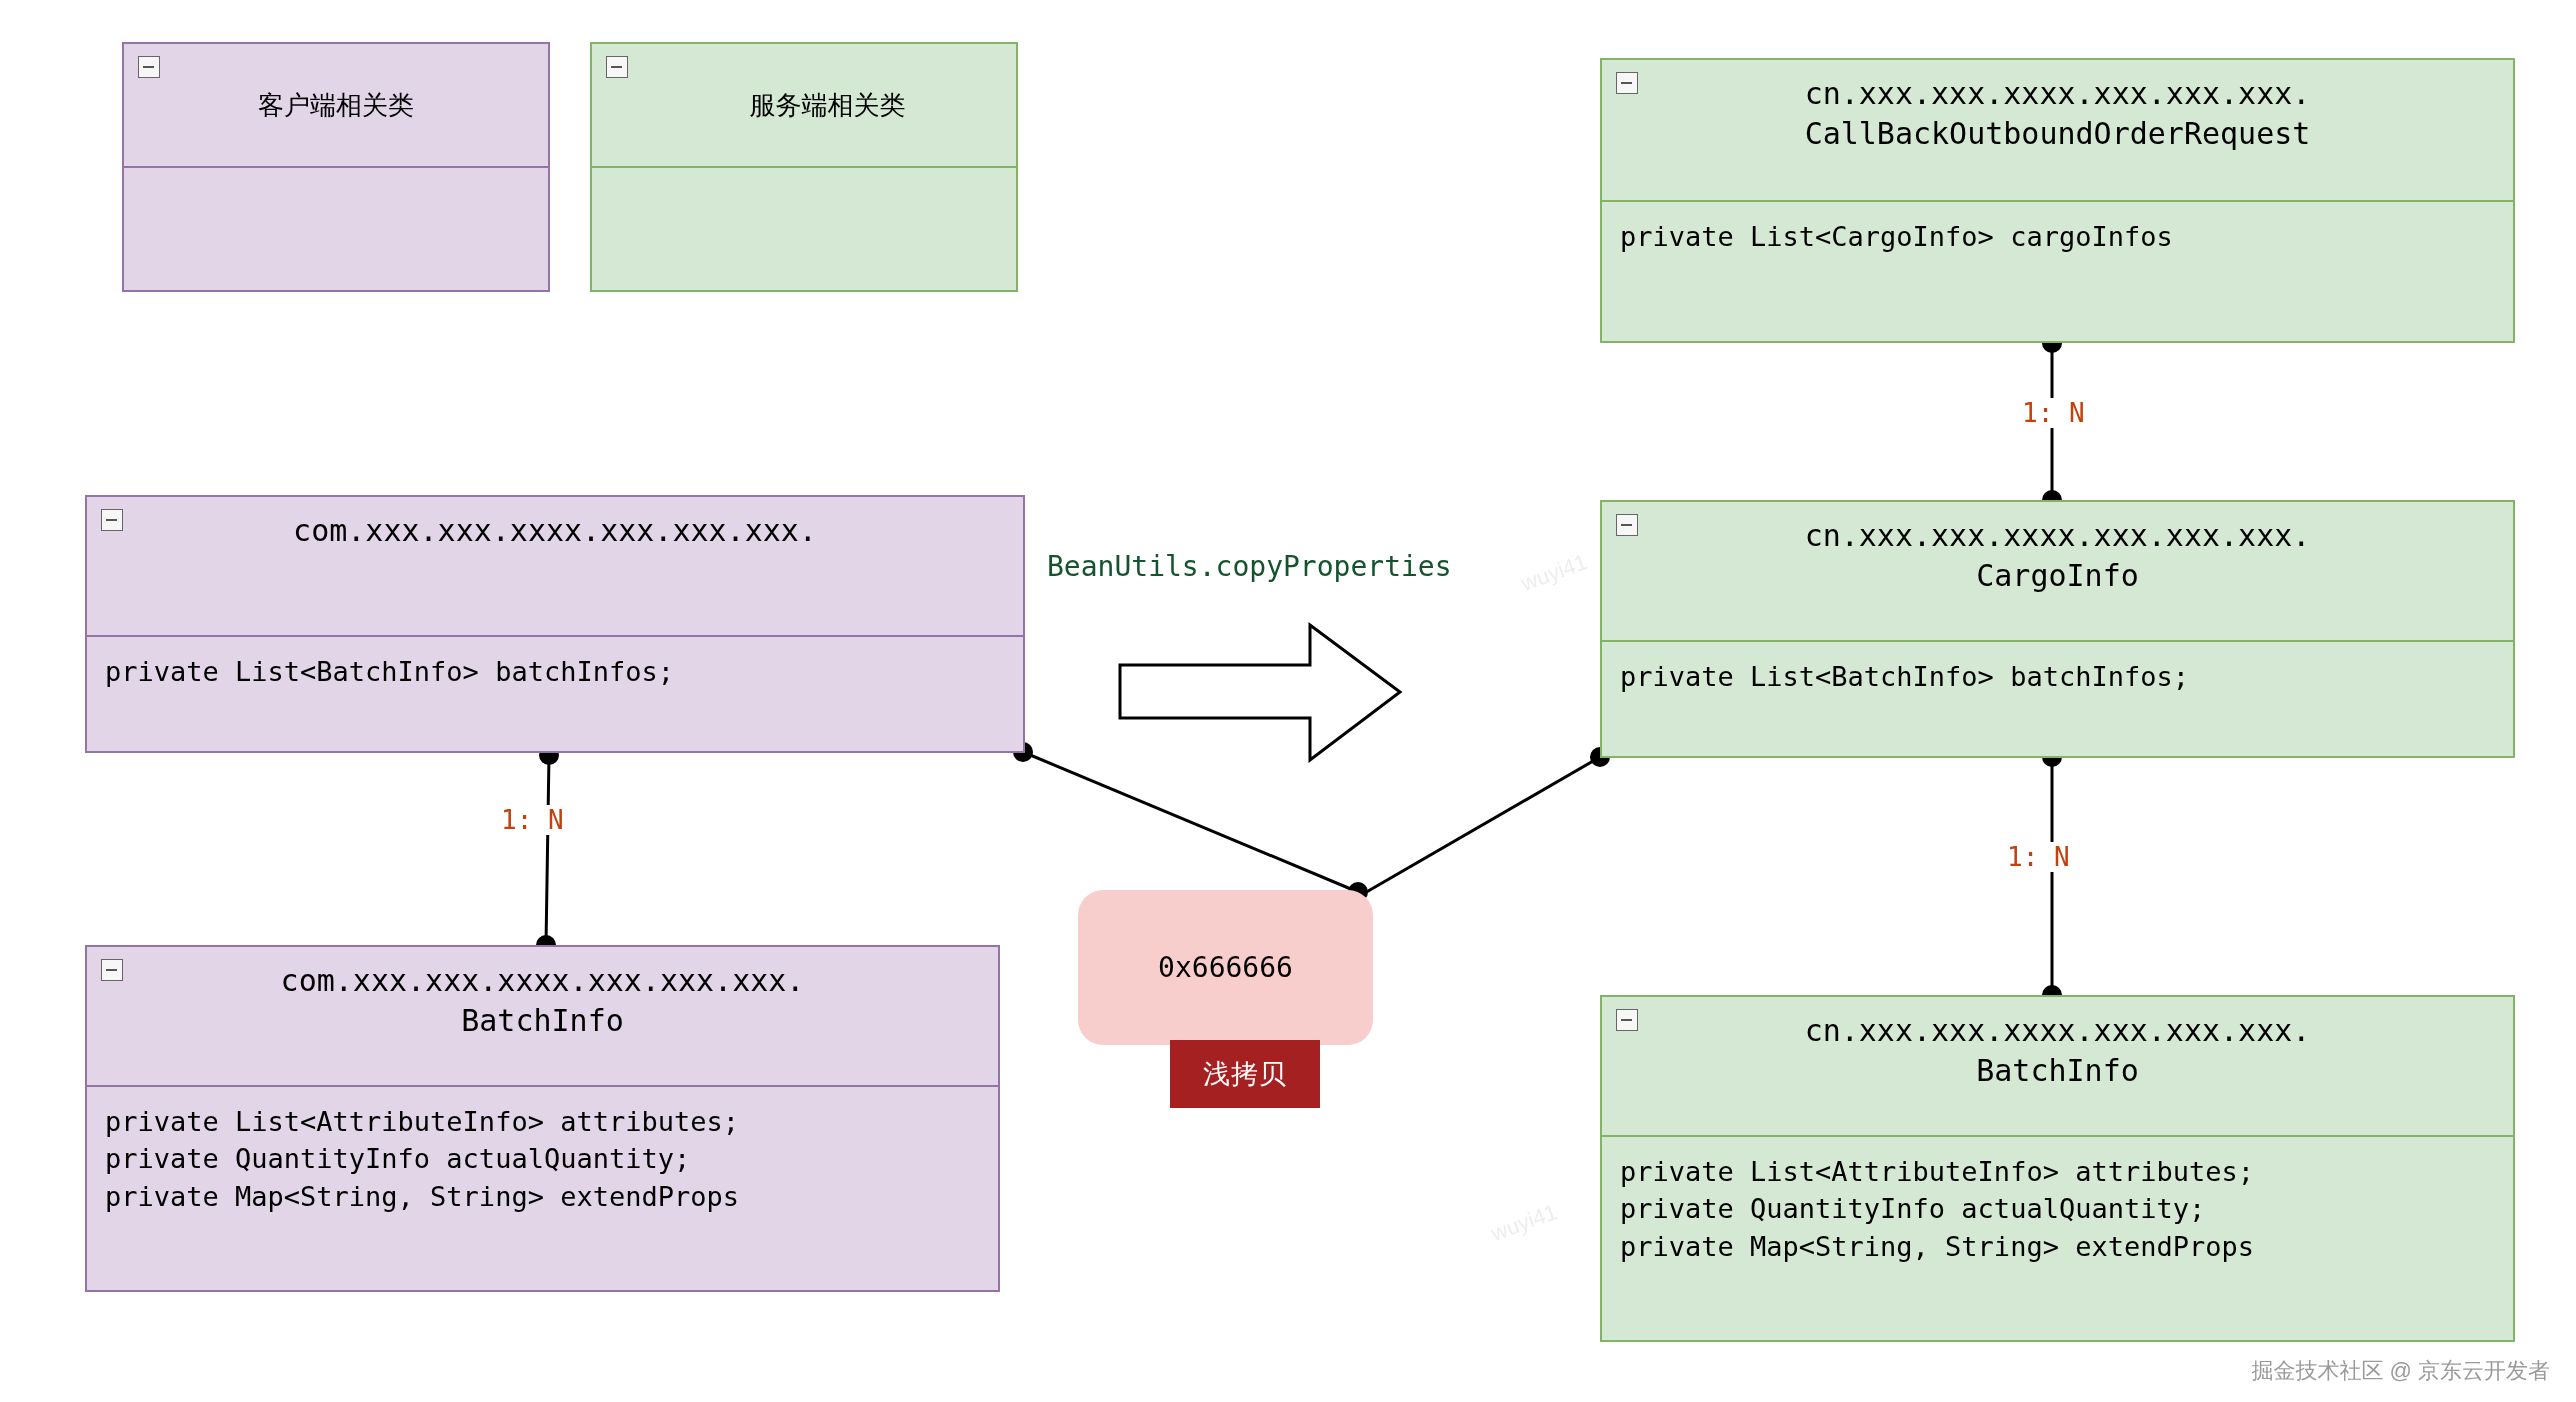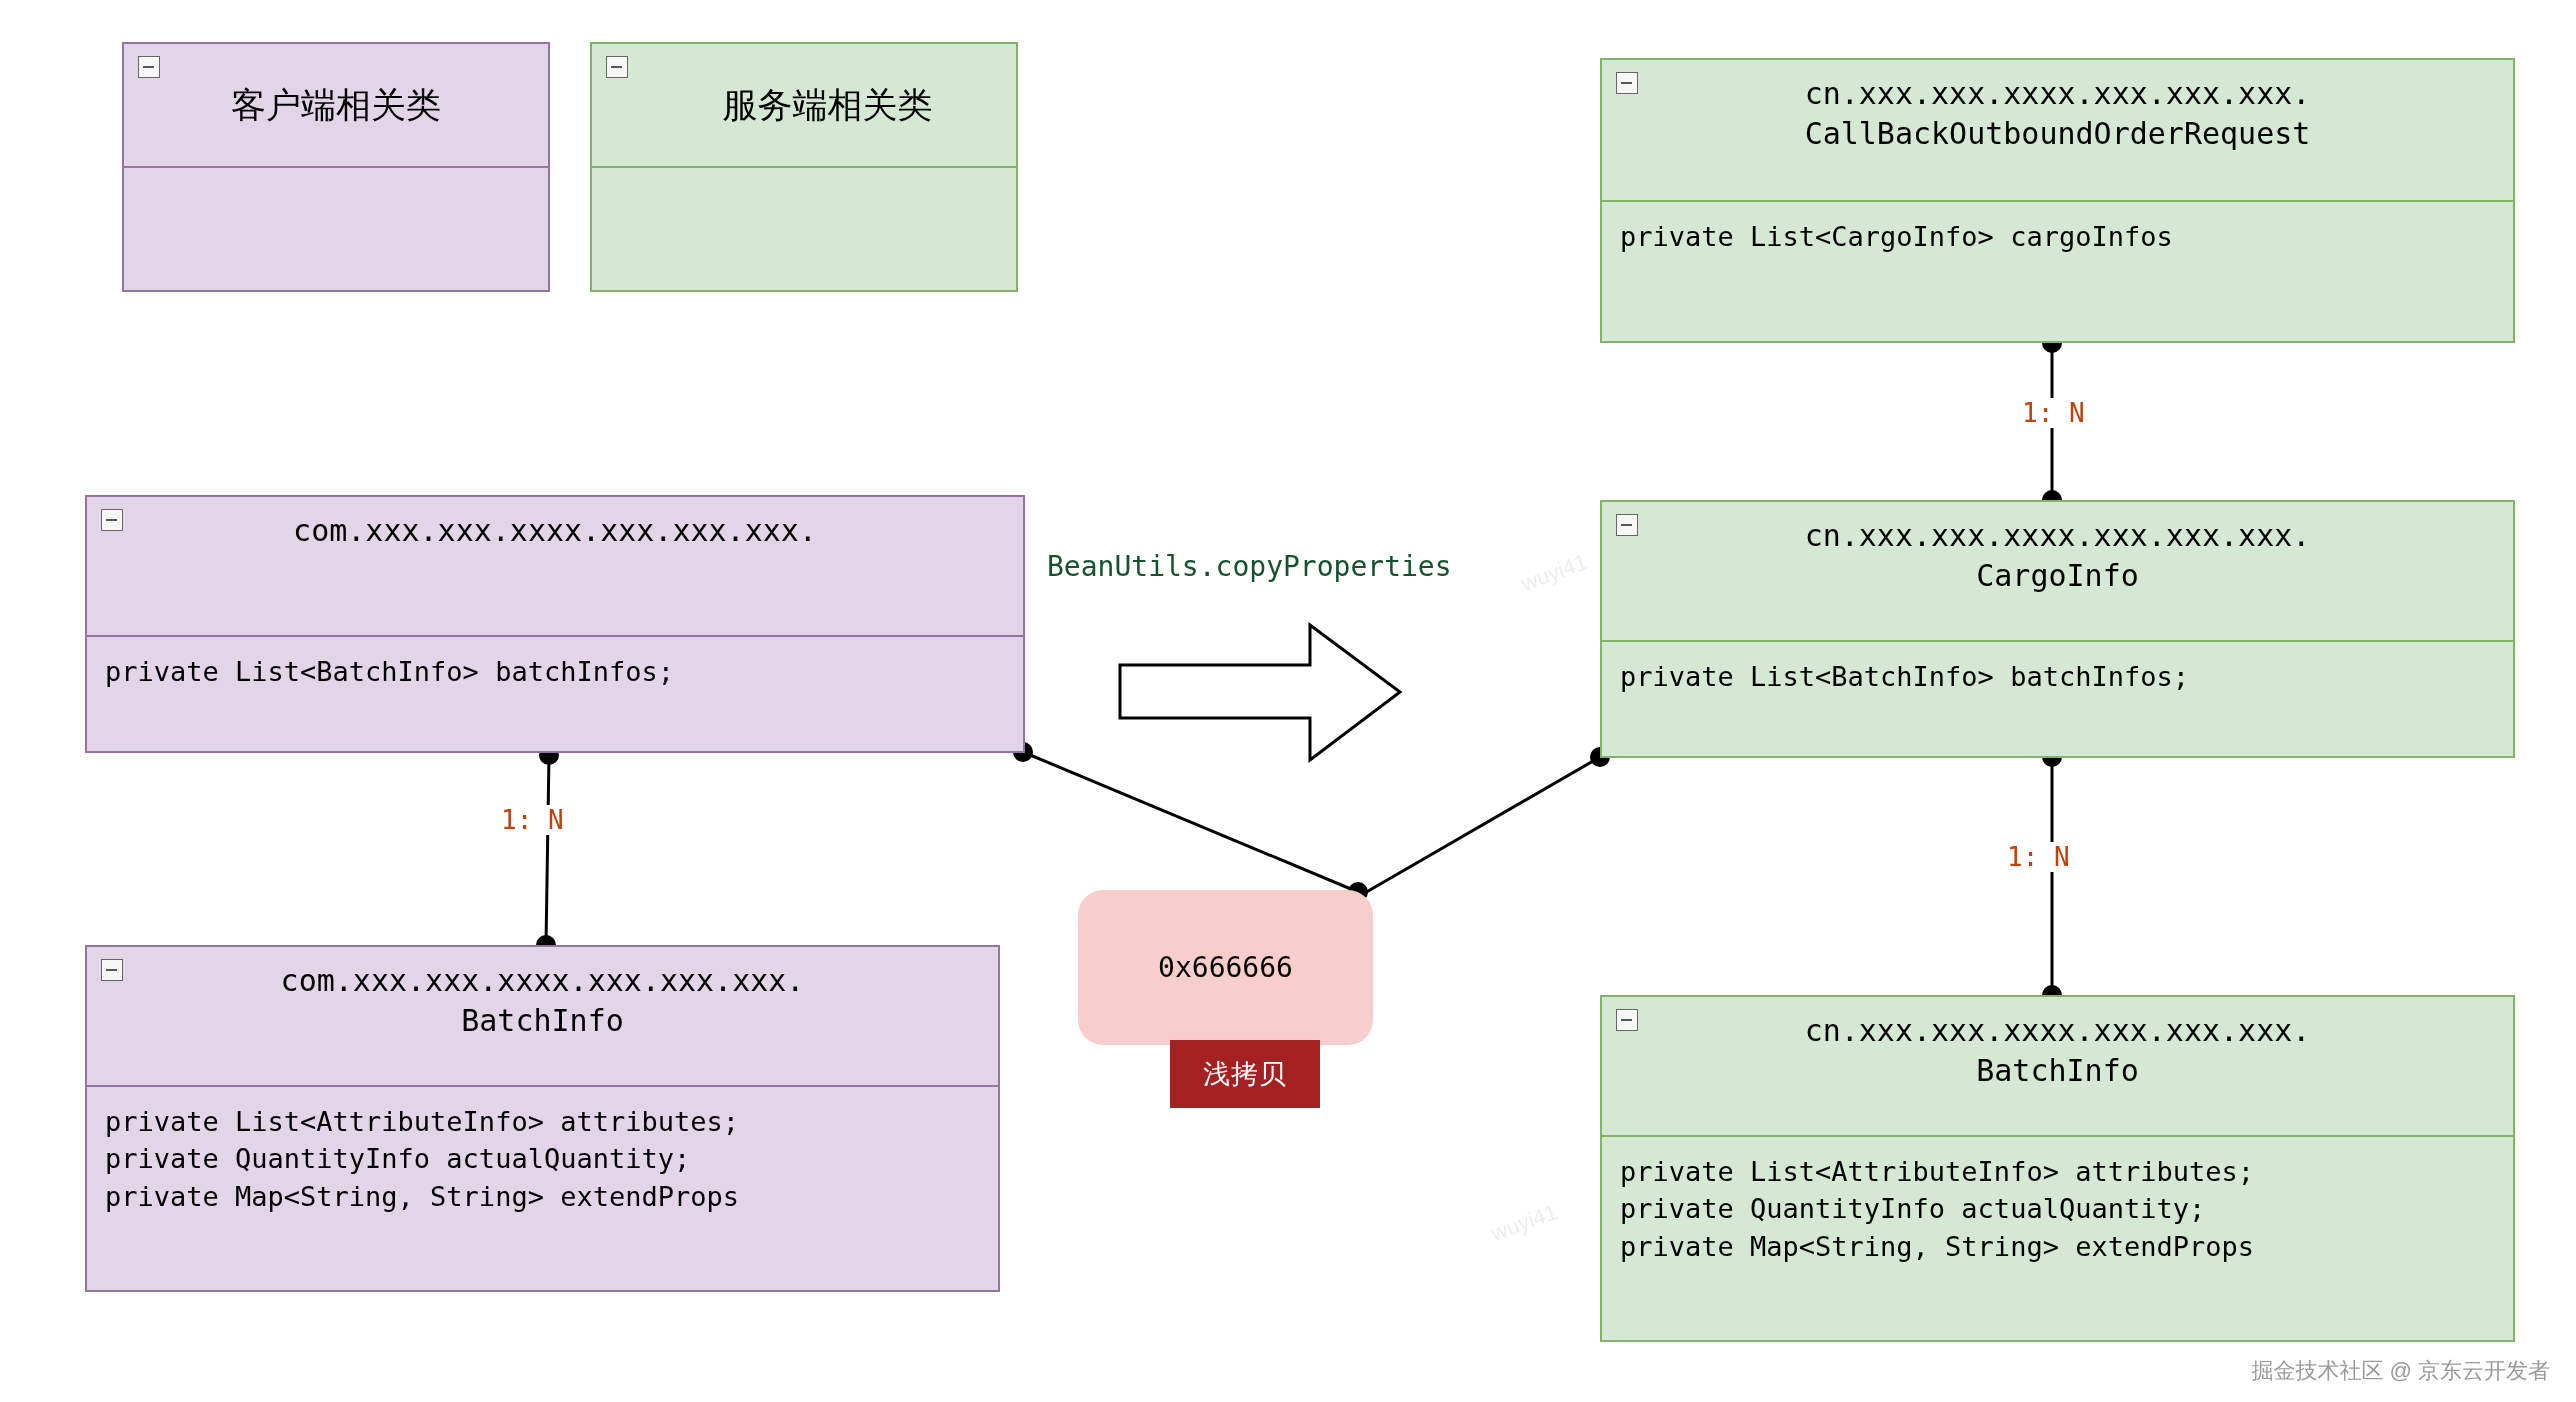--- a/index.html
+++ b/index.html
@@ -41,21 +41,21 @@
     padding: 14px 24px 14px 24px;
     text-align: center;
     font-family: "DejaVu Sans Mono", monospace;
     font-size: 30px;
     line-height: 1.32;
     color: #000000;
     word-break: break-all;
   }
   .uml-head.cjk {
     font-family: "Liberation Sans", sans-serif;
-    font-size: 35px;
+    font-size: 26px;
     padding: 22px 24px 22px 24px;
   }
   .uml-sep {
     height: 2px;
     background: #9673a6;
     width: 100%;
   }
   .uml-box.server .uml-sep {
     background: #82b366;
   }

